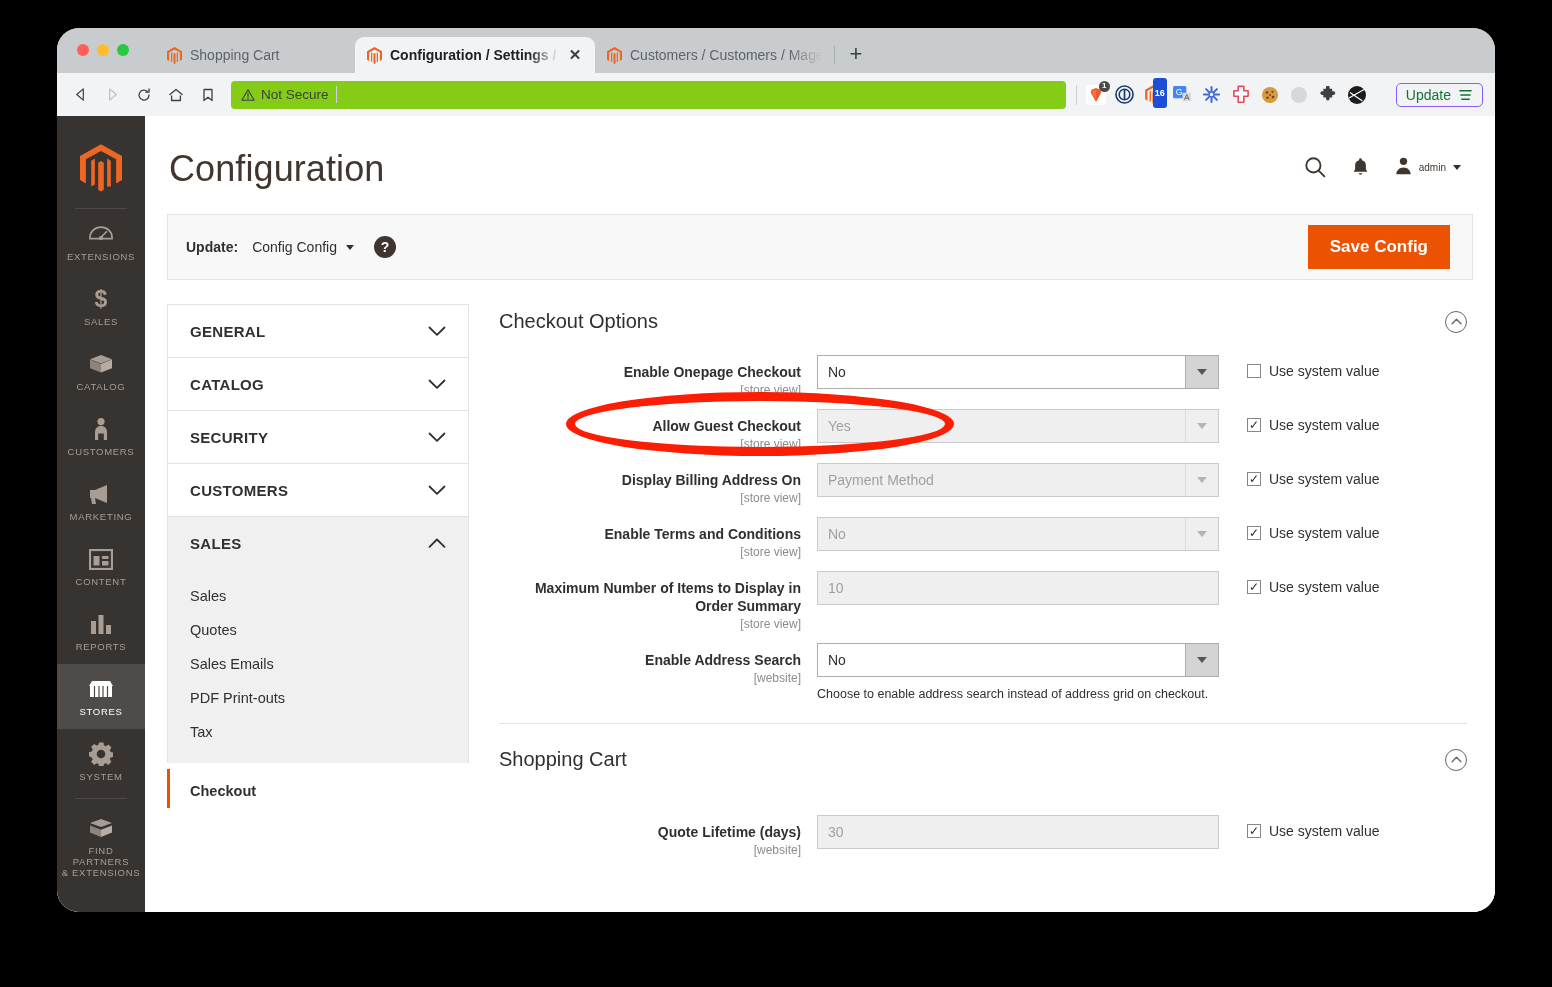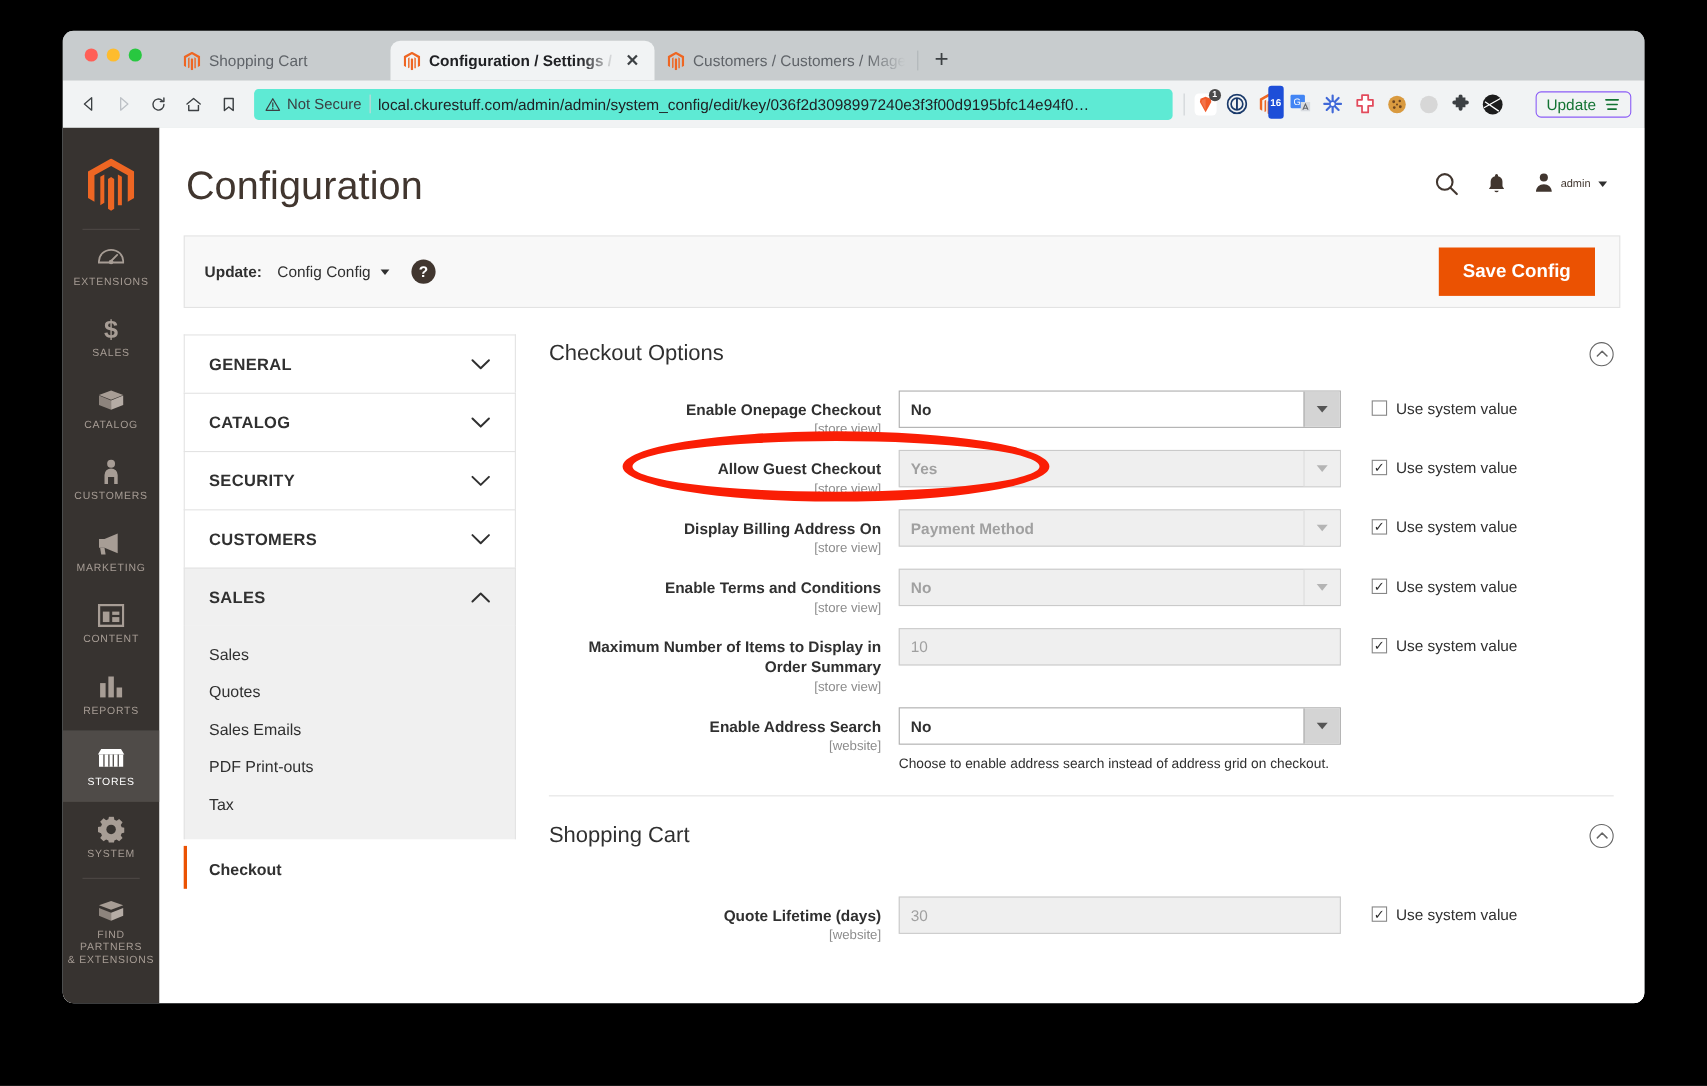--- a/index.html
+++ b/index.html
@@ -10,21 +10,21 @@
     overflow: hidden;
   }
   #root { position: relative; width: 1552px; height: 987px; }
 
   
   .browser-window {
     position: absolute;
     left: 57px; top: 28px;
     width: 1438px; height: 884px;
     background: #c8ccce;
-    border-radius: 10px;
+    border-radius: 22px;
     overflow: hidden;
     box-shadow: 0 6px 28px rgba(0,0,0,0.55);
   }
 
   
   .tabstrip {
     position: relative;
     height: 45px;
     background: #c8ccce;
     display: flex;
@@ -104,21 +104,21 @@
   }
   .navbtn {
     width: 30px; height: 30px;
     display: flex; align-items: center; justify-content: center;
     color: #3c4043;
   }
   .navbtn.disabled { color: #bdc1c6; }
   .omnibox {
     flex: 1;
     height: 28px;
-    background: #5eead4;
+    background: #84cc16;
     border-radius: 4px;
     display: flex; align-items: center;
     margin: 0 8px 0 6px;
     padding: 0 10px;
     gap: 7px;
     overflow: hidden;
     min-width: 0;
   }
   .notsecure {
     display: flex; align-items: center; gap: 6px;
@@ -302,21 +302,20 @@
   .f-label .n { font-size: 14px; font-weight: bold; color: #303030; line-height: 18px; }
   .f-label .s { font-size: 12px; color: #8c8c8c; margin-top: 2px; }
   .f-ctl { width: 402px; flex: 0 0 auto; }
 
   .selbox {
     height: 34px;
     border: 1px solid #adadad;
     background: #fff;
     display: flex; align-items: center;
     position: relative;
-    font-weight: bold;
   }
   .selbox .v { padding-left: 10px; font-size: 14px; color: #303030; flex: 1; }
   .selbox .arw {
     width: 33px; align-self: stretch;
     background: #d4d4d4;
     border-left: 1px solid #adadad;
     display: flex; align-items: center; justify-content: center;
   }
   .selbox.dis { border-color: #cacaca; background: #efefef; }
   .selbox.dis .v { color: #a0a0a0; }
@@ -443,21 +442,20 @@
 
       <div class="omnibox">
         <span class="notsecure">
           <svg width="14" height="14" viewBox="0 0 16 16">
               <path d="M8 2 15 14H1z" fill="none" stroke="currentColor" stroke-width="1.3" stroke-linejoin="round"></path>
               <path d="M8 6.2v4M8 11.8v.9" stroke="currentColor" stroke-width="1.3" stroke-linecap="round"></path>
             </svg>
           <span>Not Secure</span>
         </span>
         <span class="omni-div"></span>
-        <span class="url">local.ckurestuff.com/admin/admin/system_config/edit/key/036f2d3098997240e3f3f00d9195bfc14e94f0…</span>
       </div>
 
       <div class="ext-tray">
         <span class="ext-sep"></span>
         <span class="ext brave-chip">
           <svg width="17" height="18" viewBox="0 0 18 20">
               <path d="M9 1 3 3.2 2.3 7 9 19l6.7-12L15 3.2z" fill="#f15a29"></path>
               <path d="M9 3.4 4.6 4.9 4.1 7.4 9 16.4V3.4z" fill="#fff" opacity=".16"></path>
             </svg>
           <span class="badge">1</span>

